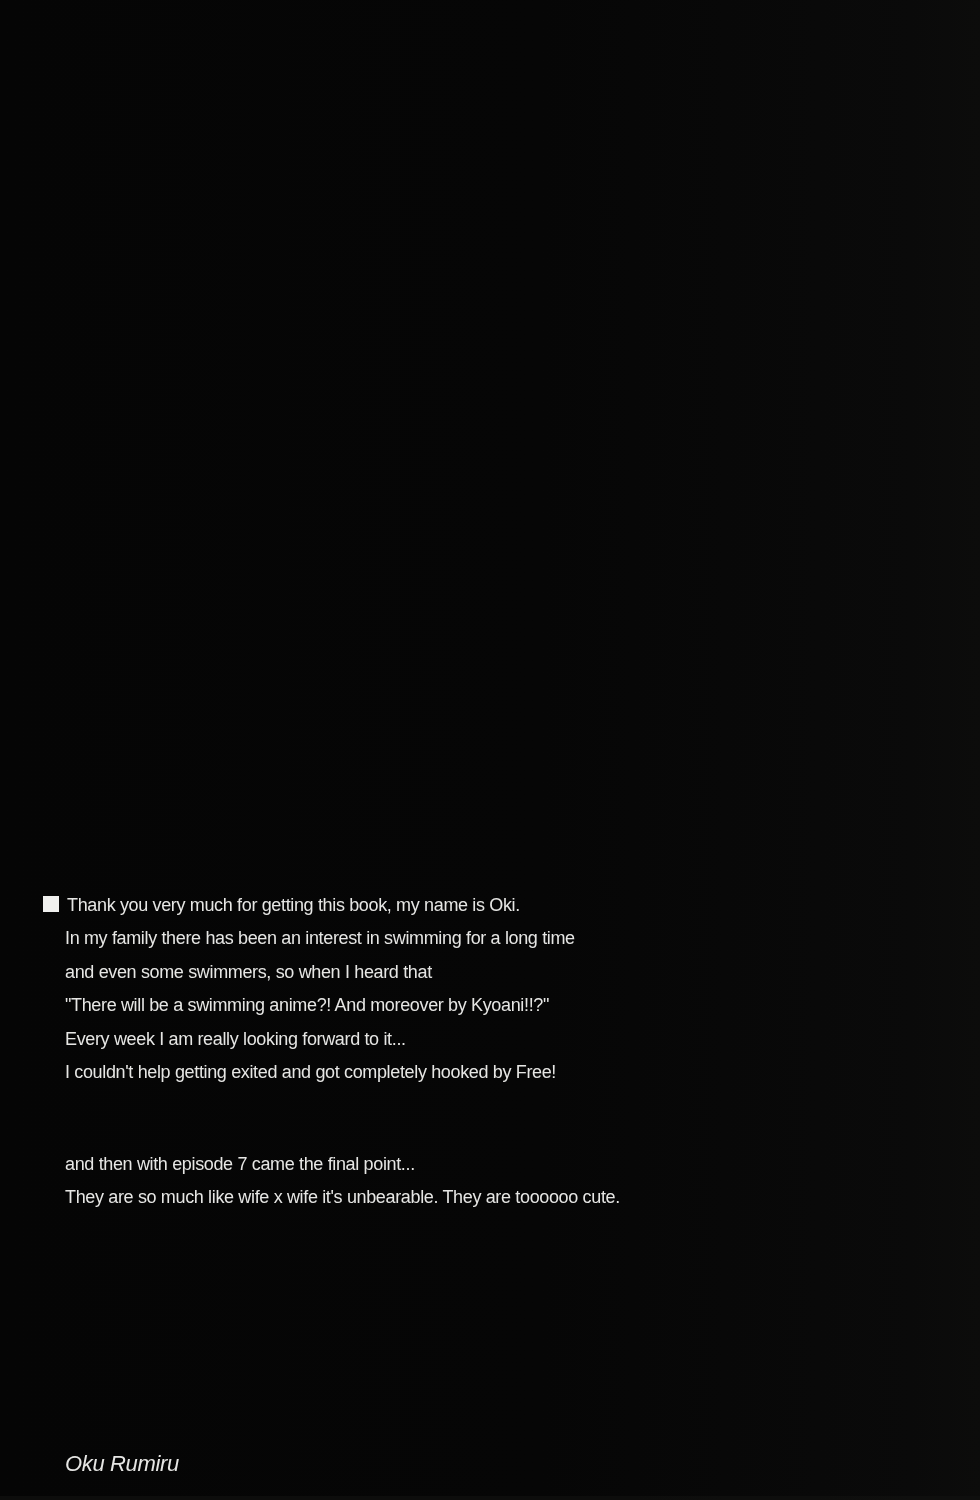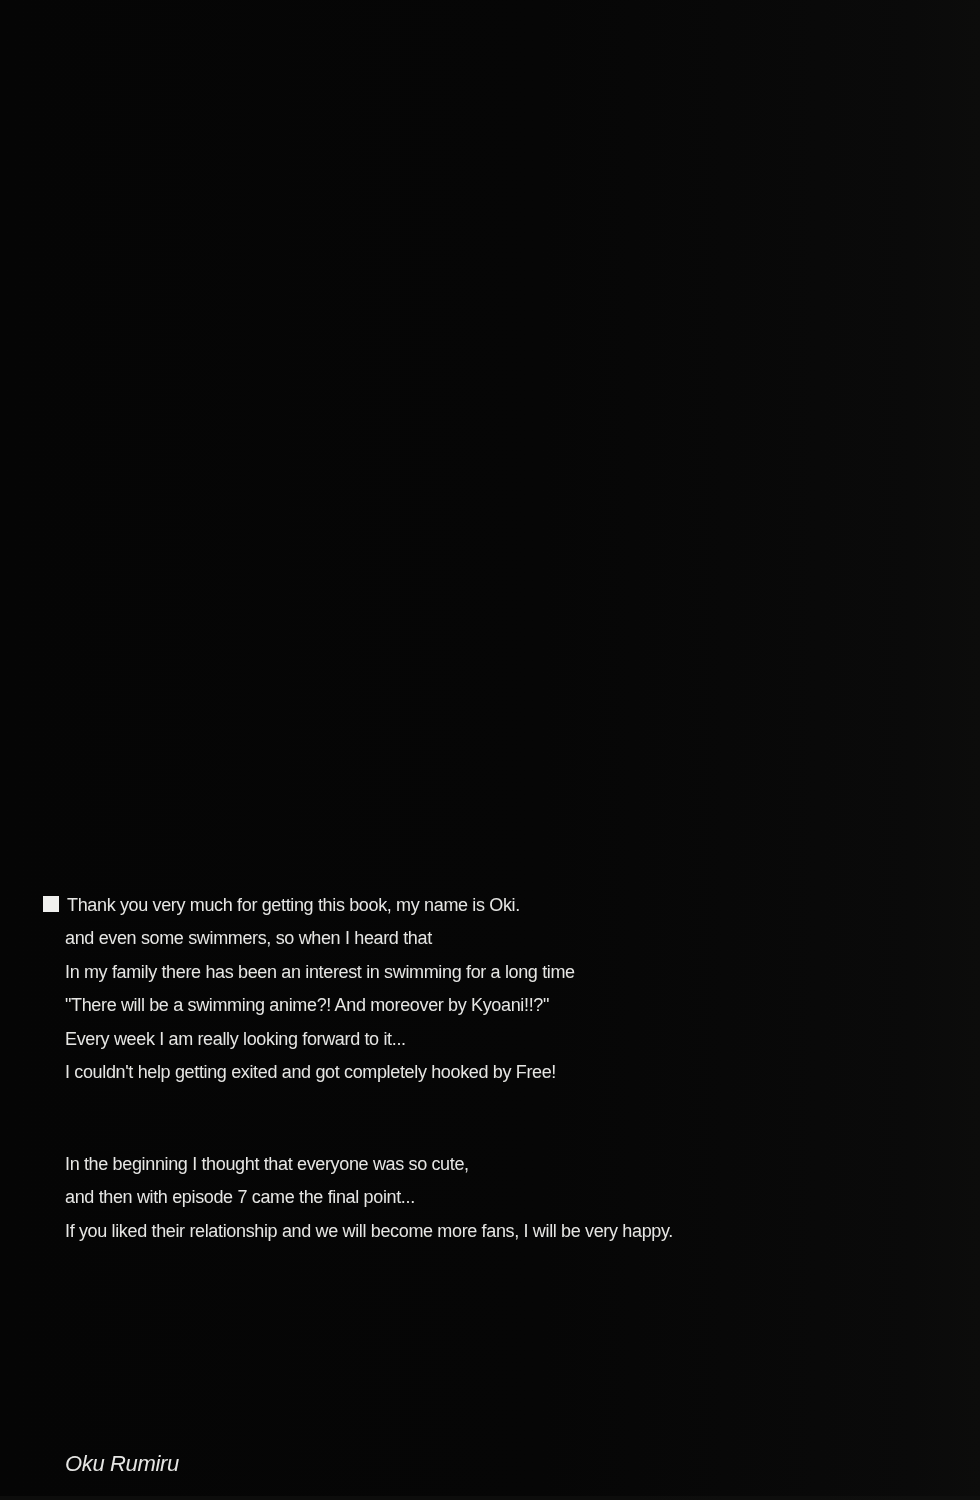--- a/index.html
+++ b/index.html
@@ -52,28 +52,27 @@
 </style>
 </head>
 <body>
 
 <div class="page">
 
   <div class="textblock" id="intro">
     <div class="line first">
       <span class="bullet"></span><span>Thank you very much for getting this book, my name is Oki.</span>
     </div>
+    <div class="line">In my family there has been an interest in swimming for a long time</div>
     <div class="line">and even some swimmers, so when I heard that</div>
-    <div class="line">In my family there has been an interest in swimming for a long time</div>
     <div class="line">"There will be a swimming anime?! And moreover by Kyoani!!?"</div>
     <div class="line">Every week I am really looking forward to it...</div>
     <div class="line">I couldn't help getting exited and got completely hooked by Free!</div>
   </div>
 
   <div class="textblock" id="body-block">
-    <div class="line">In the beginning I thought that everyone was so cute,</div>
     <div class="line">and then with episode 7 came the final point...</div>
-    <div class="line">If you liked their relationship and we will become more fans, I will be very happy.</div>
+    <div class="line">They are so much like wife x wife it's unbearable. They are toooooo cute.</div>
   </div>
 
   <div class="textblock" id="signature">Oku Rumiru</div>
 
 </div>
 
 </body></html>

